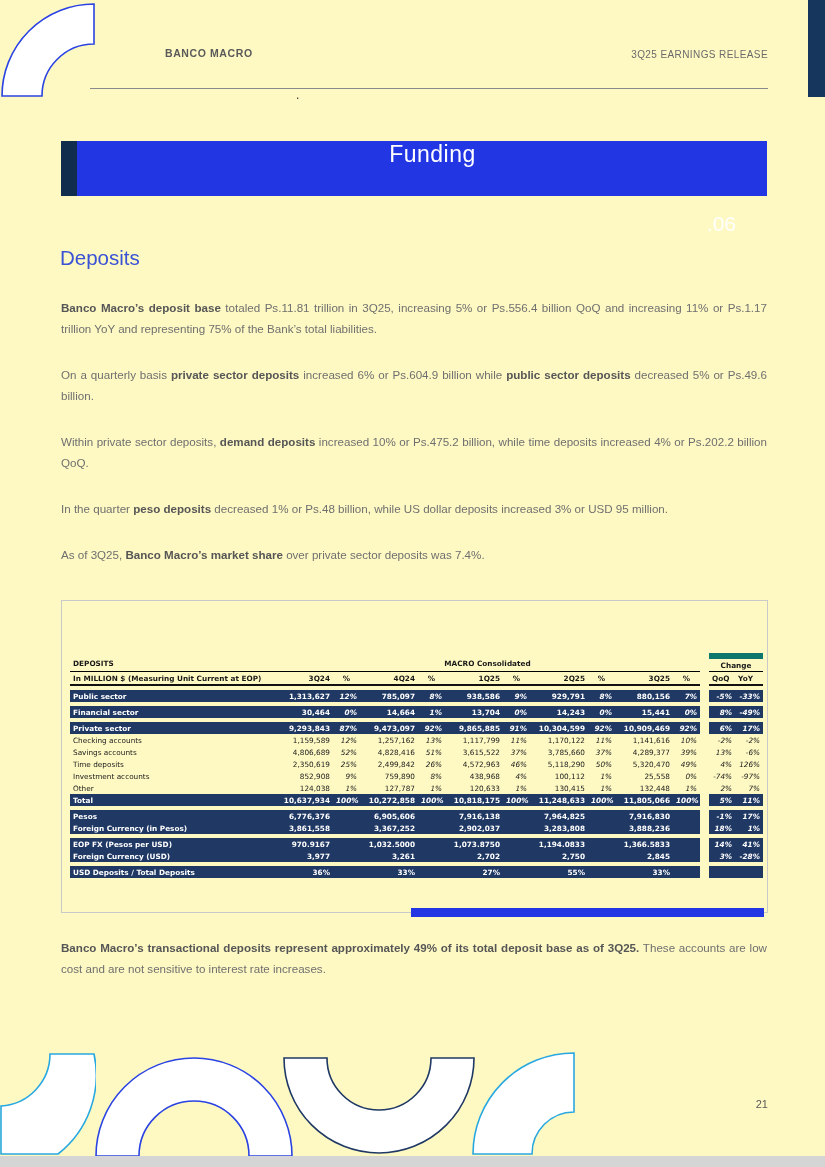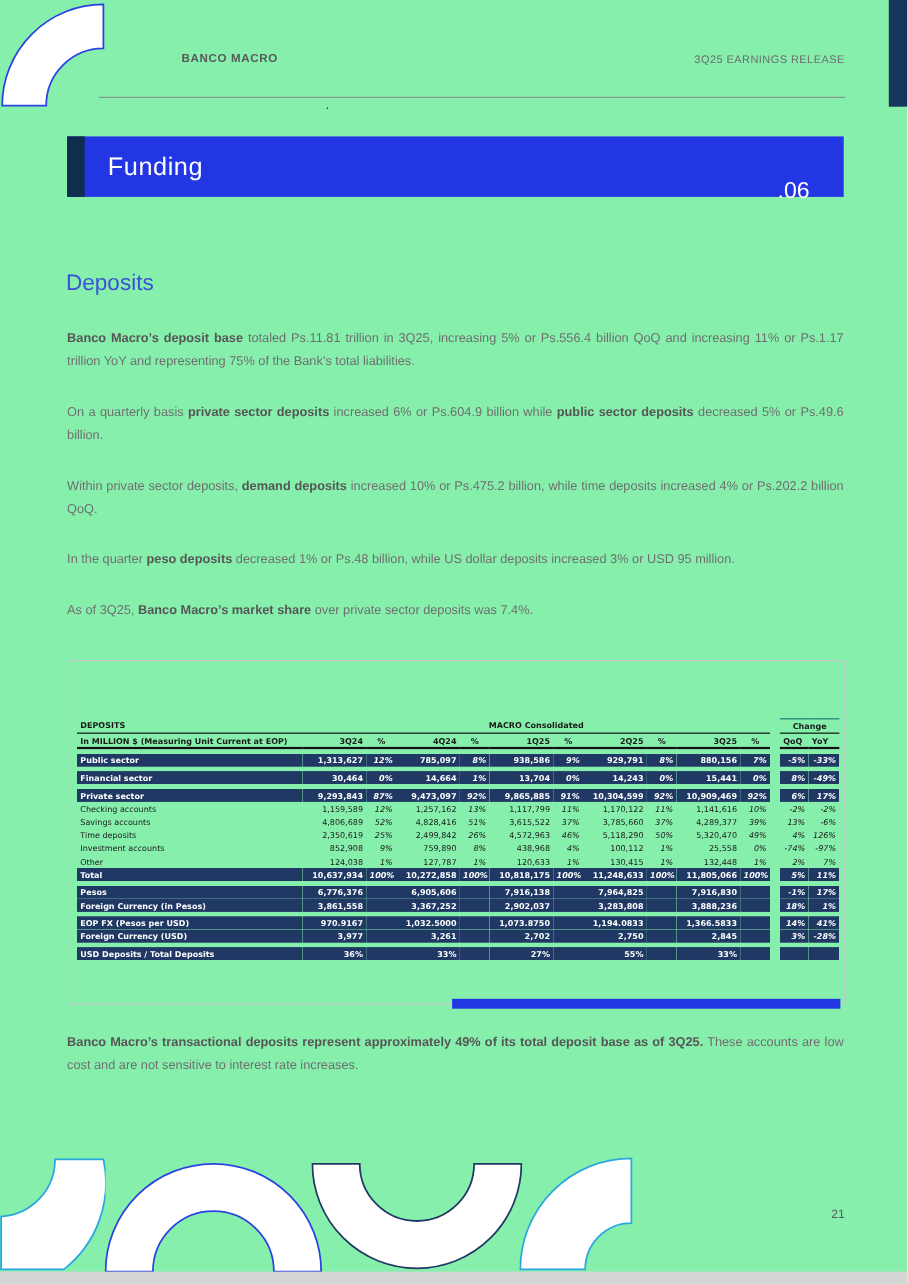--- a/index.html
+++ b/index.html
@@ -1,36 +1,36 @@
 <!DOCTYPE html>
 <html style="--accent_blue: #2336E4; --banner_stripe: #112D4E; --corner_navy: #17365D; --table_navy: #1F3864; --cyan: #29A8E0; --royal_blue: #2A43E2; --heading_blue: #3A52D5; --body_text: #6F6F6F; --bold_text: #565656; --footer_bar_gray: #D5D5D5;"><head>
 <meta charset="utf-8">
 <style>
   html,body{margin:0;padding:0;background:#fff;}
-  .page{position:relative;width:825px;height:1167px;background:#86efac;overflow:hidden;
+  .page{position:relative;width:825px;height:1167px;background:#fef9c3;overflow:hidden;
         font-family:"Liberation Sans",sans-serif;}
 
   
   .brand{position:absolute;left:165px;top:47px;font-size:10.5px;font-weight:bold;
          letter-spacing:.6px;color:#595959;}
   .release{position:absolute;right:57px;top:49px;font-size:10px;letter-spacing:.4px;color:#6a6a6a;}
   .hr{position:absolute;left:90px;top:88px;width:678px;border-top:1px solid #8a8a8a;}
   .stray-dot{position:absolute;left:296px;top:88px;font-size:12px;color:#333;}
   .corner-rect{position:absolute;right:0;top:0;width:17px;height:97px;background:var(--corner_navy);}
 
   
   .deco{position:absolute;}
   .deco path{fill:#fff;stroke-width:1.6px;}
   .st-royal path{stroke:var(--royal_blue);}
   .st-cyan path{stroke:var(--cyan);}
   .st-navy path{stroke:var(--table_navy);}
 
   
-  .banner{position:absolute;left:61px;top:124px;width:706px;height:55px;
-          background:var(--accent_blue);display:flex;align-items:center;}
+  .banner{position:absolute;left:61px;top:141px;width:706px;height:55px;
+          background:var(--accent_blue);display:flex;align-items:center;flex-direction:column;}
   .banner-stripe{position:absolute;left:0;top:0;width:16px;height:55px;background:var(--banner_stripe);}
   .banner-title{margin-left:37px;color:#fff;font-size:23px;letter-spacing:.5px;}
   .banner-num{margin-left:auto;margin-right:31px;color:#fff;font-size:21px;margin-top:44px;}
 
   .heading{position:absolute;left:60px;top:246px;font-size:20.5px;color:var(--heading_blue);}
 
   .copy{position:absolute;left:61px;width:706px;}
   .copy p{margin:0 0 25px 0;font-size:11.6px;line-height:21px;text-align:justify;
           color:var(--body_text);}
   .copy .b{font-weight:bold;color:var(--bold_text);}
@@ -38,21 +38,21 @@
   
   .tablebox{position:absolute;left:61px;top:600px;width:707px;height:313px;
             border:1px solid #c9c9c9;box-sizing:border-box;}
   .bluebar{position:absolute;left:349px;bottom:-5px;width:353px;height:9px;background:var(--accent_blue);}
   table.dep{border-collapse:collapse;margin:52px 0 0 8px;table-layout:fixed;width:693px;}
   table.dep td{font-family:"DejaVu Sans",sans-serif;font-size:7.3px;height:12px;
                padding:0 3px;white-space:nowrap;overflow:hidden;color:#1a1a1a;}
   tr.titlerow td{border-bottom:1px solid #000;font-weight:bold;}
   tr.titlerow td.gap{border-bottom:none;}
   td.grp{text-align:center;}
-  td.chg-h{border-top:1px solid #0f766e;text-align:center;}
+  td.chg-h{border-top:6px solid #0f766e;text-align:center;}
   tr.headrow td{border-bottom:2px solid #111;font-weight:bold;}
   tr.headrow td.gap{border-bottom:none;}
   td.vh{text-align:right;padding-right:9px;}
   td.ph{text-align:center;}
   td.chv{text-align:left;}
   tr.sp td{height:4px;border:none;background:none!important;}
   tr.r-navy td{background:var(--table_navy);color:#fff;font-weight:bold;}
   tr.r-navy td.gap{background:none;}
   td.v{text-align:right;}
   td.p{text-align:right;font-style:italic;padding-right:2px;}

